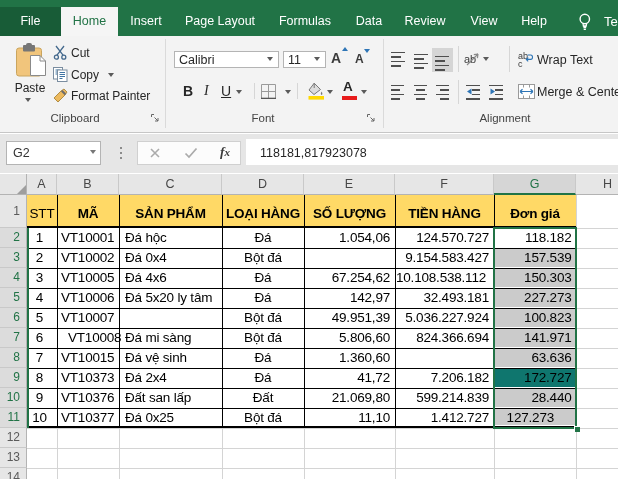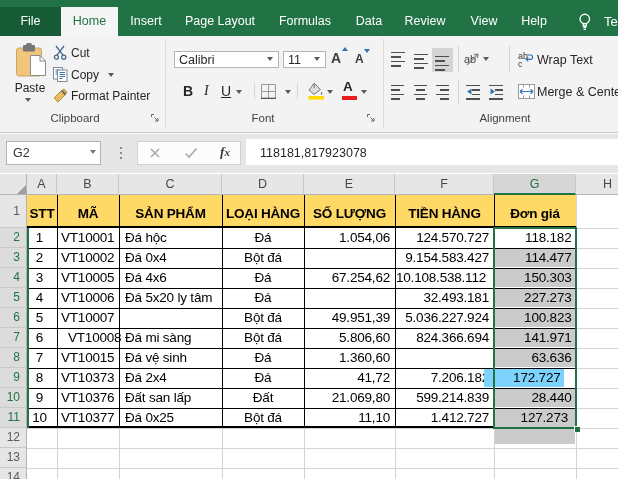--- a/index.html
+++ b/index.html
@@ -227,51 +227,52 @@
 <div class="ab" style="left:494px;top:195px;width:1px;height:233px;background:#000"></div>
 <div class="ab" style="left:27px;top:248px;width:549px;height:1px;background:#000"></div>
 <div class="ab" style="left:27px;top:268px;width:549px;height:1px;background:#000"></div>
 <div class="ab" style="left:27px;top:288px;width:549px;height:1px;background:#000"></div>
 <div class="ab" style="left:27px;top:308px;width:549px;height:1px;background:#000"></div>
 <div class="ab" style="left:27px;top:328px;width:549px;height:1px;background:#000"></div>
 <div class="ab" style="left:27px;top:348px;width:549px;height:1px;background:#000"></div>
 <div class="ab" style="left:27px;top:368px;width:549px;height:1px;background:#000"></div>
 <div class="ab" style="left:27px;top:388px;width:549px;height:1px;background:#000"></div>
 <div class="ab" style="left:27px;top:408px;width:549px;height:1px;background:#000"></div>
-<div class="cell" style="left:28px;top:203px;width:28px;height:24px;font-weight:bold;text-align:center;line-height:22px">STT</div>
+<div class="cell" style="left:28px;top:203px;width:28px;height:24px;font-weight:normal;text-align:center;line-height:22px">STT</div>
 <div class="cell" style="left:58px;top:203px;width:60px;height:24px;font-weight:bold;text-align:center;line-height:22px">MÃ</div>
 <div class="cell" style="left:120px;top:203px;width:101px;height:24px;font-weight:bold;text-align:center;line-height:22px">SẢN PHẨM</div>
 <div class="cell" style="left:223px;top:203px;width:80px;height:24px;font-weight:bold;text-align:center;line-height:22px">LOẠI HÀNG</div>
 <div class="cell" style="left:305px;top:203px;width:89px;height:24px;font-weight:bold;text-align:center;line-height:22px">SỐ LƯỢNG</div>
 <div class="cell" style="left:396px;top:203px;width:97px;height:24px;font-weight:bold;text-align:center;line-height:22px">TIỀN HÀNG</div>
 <div class="cell" style="left:495px;top:203px;width:80px;height:24px;font-weight:bold;text-align:center;line-height:22px">Đơn giá</div>
 <div class="cell" style="left:28px;top:229px;width:28px;height:18px;line-height:18px;text-align:center;padding-right:5px;">1</div>
 <div class="cell" style="left:58px;top:229px;width:60px;height:18px;line-height:18px;padding-left:3px;">VT10001</div>
 <div class="cell" style="left:120px;top:229px;width:101px;height:18px;line-height:18px;padding-left:5px;">Đá hộc</div>
 <div class="cell" style="left:223px;top:229px;width:80px;height:18px;line-height:18px;text-align:center;">Đá</div>
 <div class="cell" style="left:305px;top:229px;width:89px;height:18px;line-height:18px;text-align:right;padding-right:4px;">1.054,06</div>
 <div class="cell" style="left:396px;top:229px;width:97px;height:18px;line-height:18px;text-align:right;padding-right:4px;">124.570.727</div>
 <div class="cell" style="left:495px;top:229px;width:80px;height:18px;line-height:18px;text-align:right;padding-right:3.5px;">118.182</div>
 <div class="cell" style="left:28px;top:249px;width:28px;height:18px;line-height:18px;text-align:center;padding-right:5px;">2</div>
 <div class="cell" style="left:58px;top:249px;width:60px;height:18px;line-height:18px;padding-left:3px;">VT10002</div>
 <div class="cell" style="left:120px;top:249px;width:101px;height:18px;line-height:18px;padding-left:5px;">Đá 0x4</div>
 <div class="cell" style="left:223px;top:249px;width:80px;height:18px;line-height:18px;text-align:center;">Bột đá</div>
 <div class="cell" style="left:396px;top:249px;width:97px;height:18px;line-height:18px;text-align:right;padding-right:4px;">9.154.583.427</div>
-<div class="cell" style="left:495px;top:249px;width:80px;height:18px;line-height:18px;text-align:right;padding-right:3.5px;background:#cbcbcb;">114.477</div>
+<div class="cell" style="left:495px;top:249px;width:80px;height:18px;line-height:18px;text-align:right;padding-right:3.5px;background:#cbcbcb;">157.539</div>
 <div class="cell" style="left:28px;top:269px;width:28px;height:18px;line-height:18px;text-align:center;padding-right:5px;">3</div>
 <div class="cell" style="left:58px;top:269px;width:60px;height:18px;line-height:18px;padding-left:3px;">VT10005</div>
 <div class="cell" style="left:120px;top:269px;width:101px;height:18px;line-height:18px;padding-left:5px;">Đá 4x6</div>
 <div class="cell" style="left:223px;top:269px;width:80px;height:18px;line-height:18px;text-align:center;">Đá</div>
 <div class="cell" style="left:305px;top:269px;width:89px;height:18px;line-height:18px;text-align:right;padding-right:4px;">67.254,62</div>
 <div class="cell" style="left:396px;top:269px;width:97px;height:18px;line-height:18px;text-align:right;padding-right:8px;">10.108.538.112</div>
 <div class="cell" style="left:495px;top:269px;width:80px;height:18px;line-height:18px;text-align:right;padding-right:3.5px;background:#cbcbcb;">150.303</div>
 <div class="cell" style="left:28px;top:289px;width:28px;height:18px;line-height:18px;text-align:center;padding-right:5px;">4</div>
 <div class="cell" style="left:58px;top:289px;width:60px;height:18px;line-height:18px;padding-left:3px;">VT10006</div>
 <div class="cell" style="left:120px;top:289px;width:101px;height:18px;line-height:18px;padding-left:5px;">Đá 5x20 ly tâm</div>
 <div class="cell" style="left:223px;top:289px;width:80px;height:18px;line-height:18px;text-align:center;">Đá</div>
+<div class="cell" style="left:305px;top:289px;width:89px;height:18px;line-height:18px;text-align:right;padding-right:4px;">142,97</div>
 <div class="cell" style="left:396px;top:289px;width:97px;height:18px;line-height:18px;text-align:right;padding-right:4px;">32.493.181</div>
 <div class="cell" style="left:495px;top:289px;width:80px;height:18px;line-height:18px;text-align:right;padding-right:3.5px;background:#cbcbcb;">227.273</div>
 <div class="cell" style="left:28px;top:309px;width:28px;height:18px;line-height:18px;text-align:center;padding-right:5px;">5</div>
 <div class="cell" style="left:58px;top:309px;width:60px;height:18px;line-height:18px;padding-left:3px;">VT10007</div>
 <div class="cell" style="left:223px;top:309px;width:80px;height:18px;line-height:18px;text-align:center;">Bột đá</div>
 <div class="cell" style="left:305px;top:309px;width:89px;height:18px;line-height:18px;text-align:right;padding-right:4px;">49.951,39</div>
 <div class="cell" style="left:396px;top:309px;width:97px;height:18px;line-height:18px;text-align:right;padding-right:4px;">5.036.227.924</div>
 <div class="cell" style="left:495px;top:309px;width:80px;height:18px;line-height:18px;text-align:right;padding-right:3.5px;background:#cbcbcb;">100.823</div>
 <div class="cell" style="left:28px;top:329px;width:28px;height:18px;line-height:18px;text-align:center;padding-right:5px;">6</div>
 <div class="cell" style="left:58px;top:329px;width:60px;height:18px;line-height:18px;padding-left:3px;margin-left:7px;">VT10008</div>
@@ -285,35 +286,35 @@
 <div class="cell" style="left:120px;top:349px;width:101px;height:18px;line-height:18px;padding-left:5px;">Đá vệ sinh</div>
 <div class="cell" style="left:223px;top:349px;width:80px;height:18px;line-height:18px;text-align:center;">Đá</div>
 <div class="cell" style="left:305px;top:349px;width:89px;height:18px;line-height:18px;text-align:right;padding-right:4px;">1.360,60</div>
 <div class="cell" style="left:495px;top:349px;width:80px;height:18px;line-height:18px;text-align:right;padding-right:3.5px;background:#cbcbcb;">63.636</div>
 <div class="cell" style="left:28px;top:369px;width:28px;height:18px;line-height:18px;text-align:center;padding-right:5px;">8</div>
 <div class="cell" style="left:58px;top:369px;width:60px;height:18px;line-height:18px;padding-left:3px;">VT10373</div>
 <div class="cell" style="left:120px;top:369px;width:101px;height:18px;line-height:18px;padding-left:5px;">Đá 2x4</div>
 <div class="cell" style="left:223px;top:369px;width:80px;height:18px;line-height:18px;text-align:center;">Đá</div>
 <div class="cell" style="left:305px;top:369px;width:89px;height:18px;line-height:18px;text-align:right;padding-right:4px;">41,72</div>
 <div class="cell" style="left:396px;top:369px;width:97px;height:18px;line-height:18px;text-align:right;padding-right:4px;">7.206.182</div>
-<div class="cell" style="left:484px;top:369px;width:80px;height:18px;line-height:18px;text-align:right;padding-right:3.5px;background:#7dd3fc;">172.727</div>
+<div class="cell" style="left:495px;top:369px;width:80px;height:18px;line-height:18px;text-align:right;padding-right:3.5px;background:#0f766e;">172.727</div>
 <div class="cell" style="left:28px;top:389px;width:28px;height:18px;line-height:18px;text-align:center;padding-right:5px;">9</div>
 <div class="cell" style="left:58px;top:389px;width:60px;height:18px;line-height:18px;padding-left:3px;">VT10376</div>
 <div class="cell" style="left:120px;top:389px;width:101px;height:18px;line-height:18px;padding-left:5px;">Đất san lấp</div>
 <div class="cell" style="left:223px;top:389px;width:80px;height:18px;line-height:18px;text-align:center;">Đất</div>
 <div class="cell" style="left:305px;top:389px;width:89px;height:18px;line-height:18px;text-align:right;padding-right:4px;">21.069,80</div>
 <div class="cell" style="left:396px;top:389px;width:97px;height:18px;line-height:18px;text-align:right;padding-right:4px;">599.214.839</div>
 <div class="cell" style="left:495px;top:389px;width:80px;height:18px;line-height:18px;text-align:right;padding-right:3.5px;background:#cbcbcb;">28.440</div>
 <div class="cell" style="left:28px;top:409px;width:28px;height:18px;line-height:18px;text-align:center;padding-right:5px;">10</div>
 <div class="cell" style="left:58px;top:409px;width:60px;height:18px;line-height:18px;padding-left:3px;">VT10377</div>
 <div class="cell" style="left:120px;top:409px;width:101px;height:18px;line-height:18px;padding-left:5px;">Đá 0x25</div>
 <div class="cell" style="left:223px;top:409px;width:80px;height:18px;line-height:18px;text-align:center;">Bột đá</div>
 <div class="cell" style="left:305px;top:409px;width:89px;height:18px;line-height:18px;text-align:right;padding-right:4px;">11,10</div>
 <div class="cell" style="left:396px;top:409px;width:97px;height:18px;line-height:18px;text-align:right;padding-right:4px;">1.412.727</div>
-<div class="cell" style="left:495px;top:409px;width:80px;height:35px;line-height:18px;text-align:right;padding-right:7px;background:#cbcbcb;">127.273</div>
+<div class="cell" style="left:495px;top:409px;width:80px;height:16px;line-height:18px;text-align:right;padding-right:21px;background:#cbcbcb;">127.273</div>
 <div class="ab" style="left:492.5px;top:227px;width:84.5px;height:201.5px;border:2px solid #217346"></div>
 <div class="ab" style="left:573.5px;top:425.5px;width:6px;height:6px;background:#217346;border-left:1.5px solid #fff;border-top:1.5px solid #fff"></div>
 <div class="colh" style="left:0;width:27px;border-right:1px solid #b3b3b3;"></div>
 <div class="ab" style="left:17px;top:185px;width:0;height:0;border-left:9px solid transparent;border-bottom:9px solid #9e9e9e"></div>
 <div class="colh" style="left:27px;width:30px;">A</div>
 <div class="colh" style="left:57px;width:62px;">B</div>
 <div class="colh" style="left:119px;width:103px;">C</div>
 <div class="colh" style="left:222px;width:82px;">D</div>
 <div class="colh" style="left:304px;width:91px;">E</div>
 <div class="colh" style="left:395px;width:99px;">F</div>

